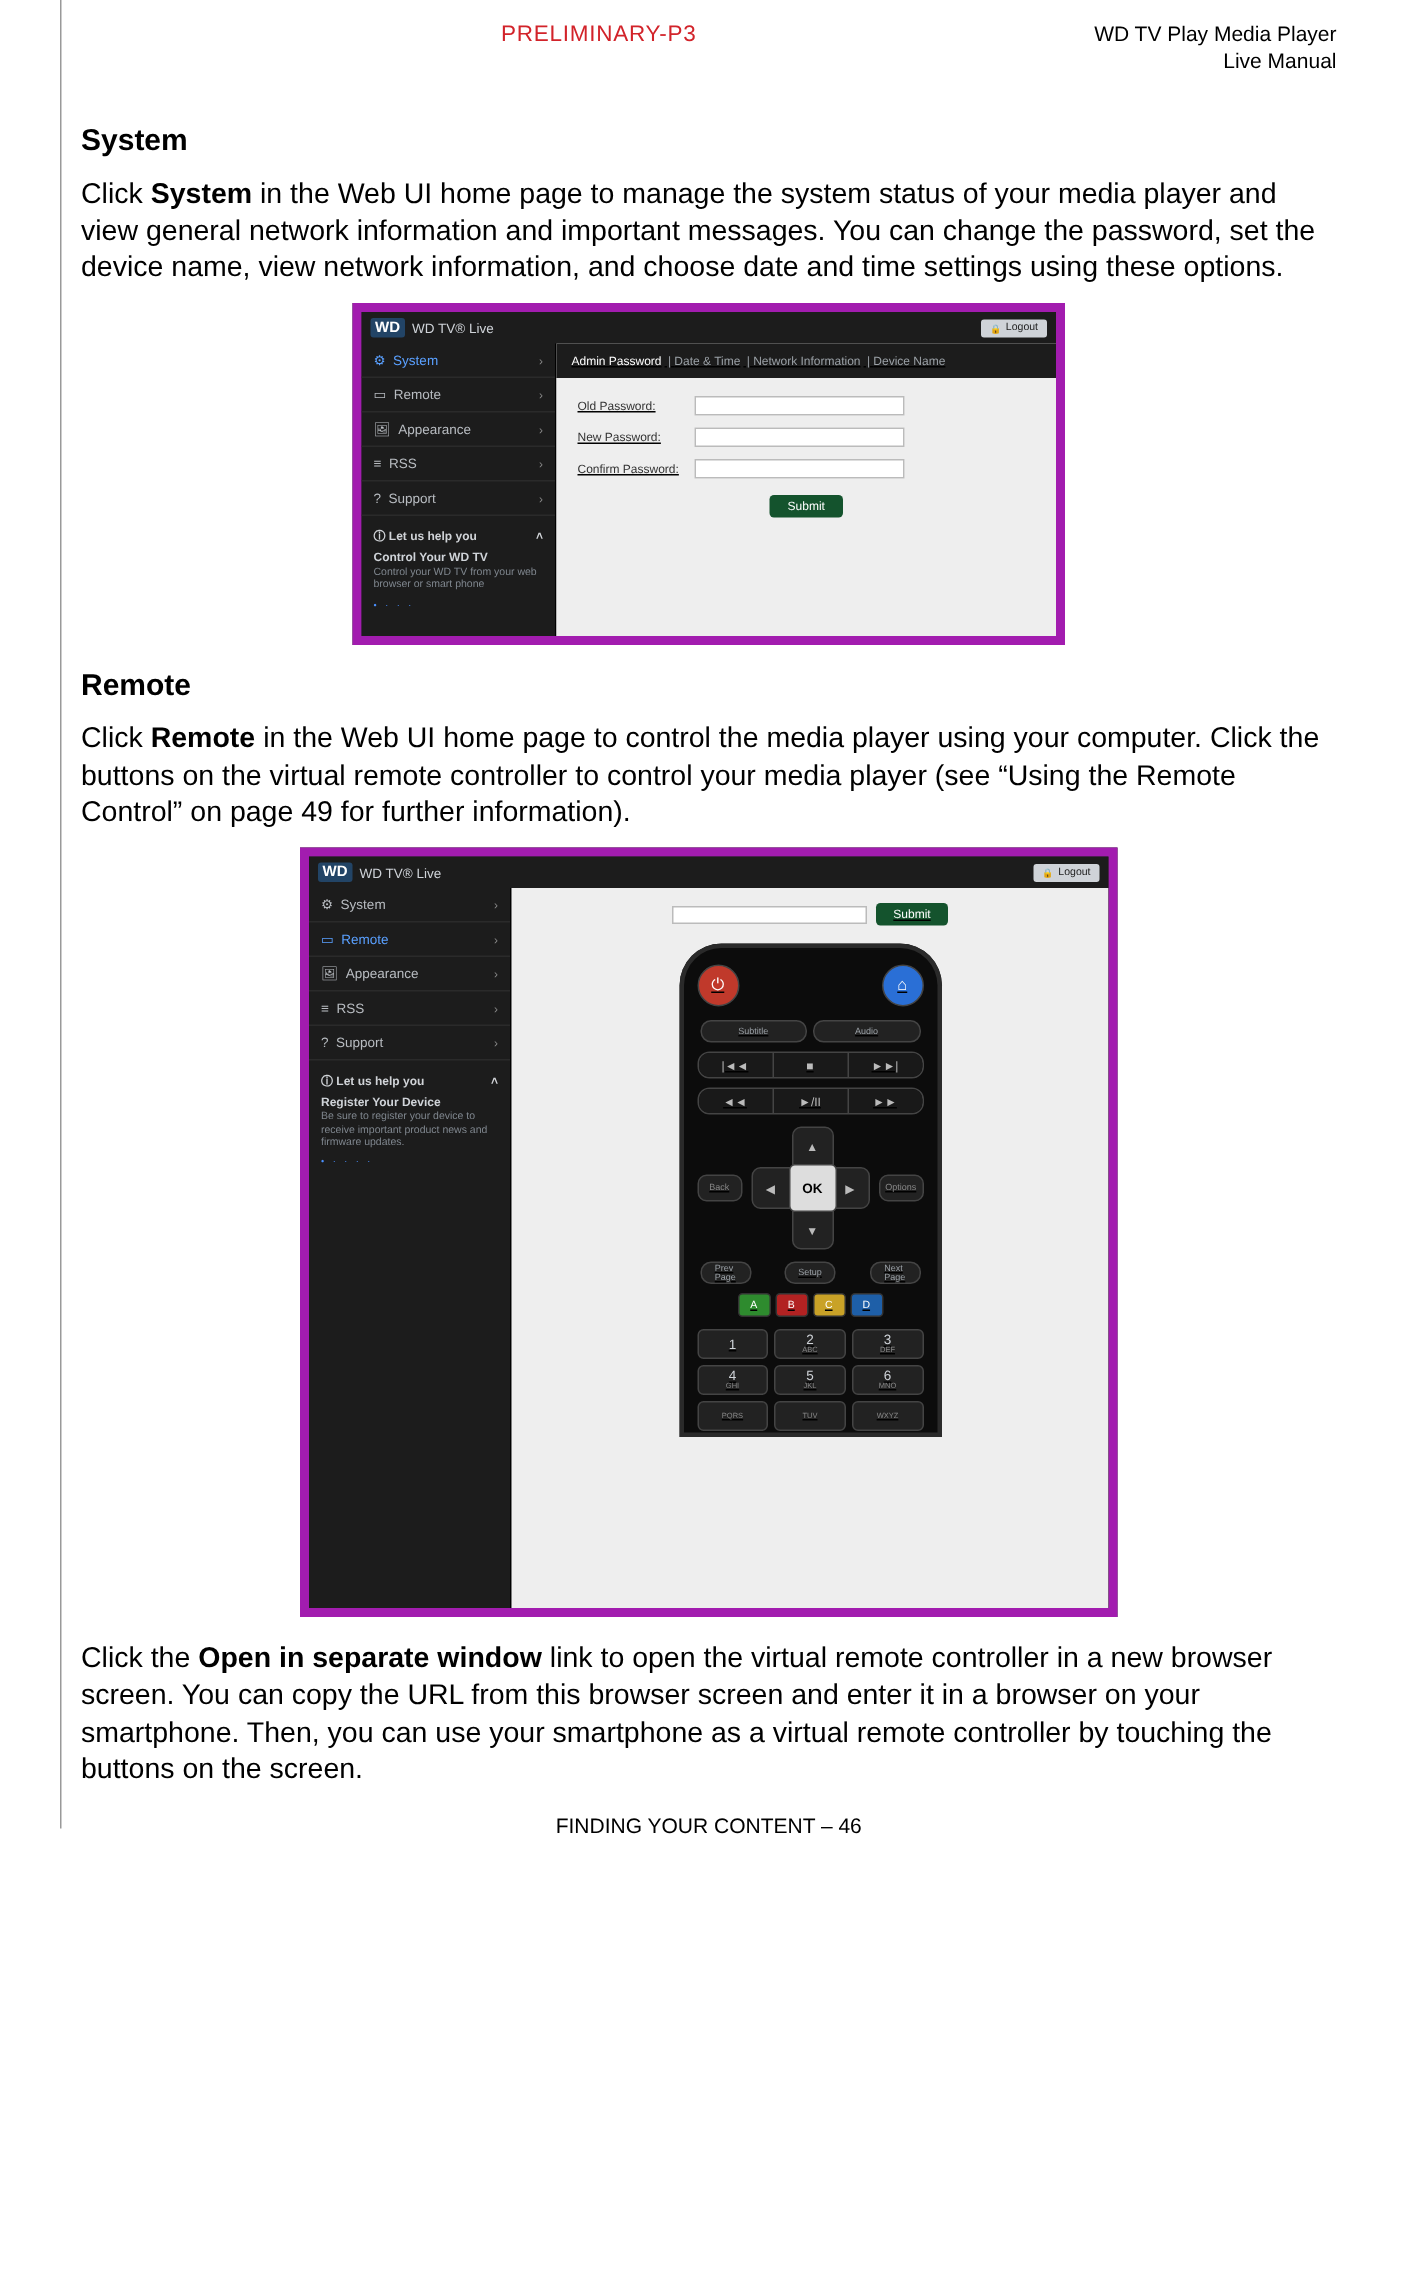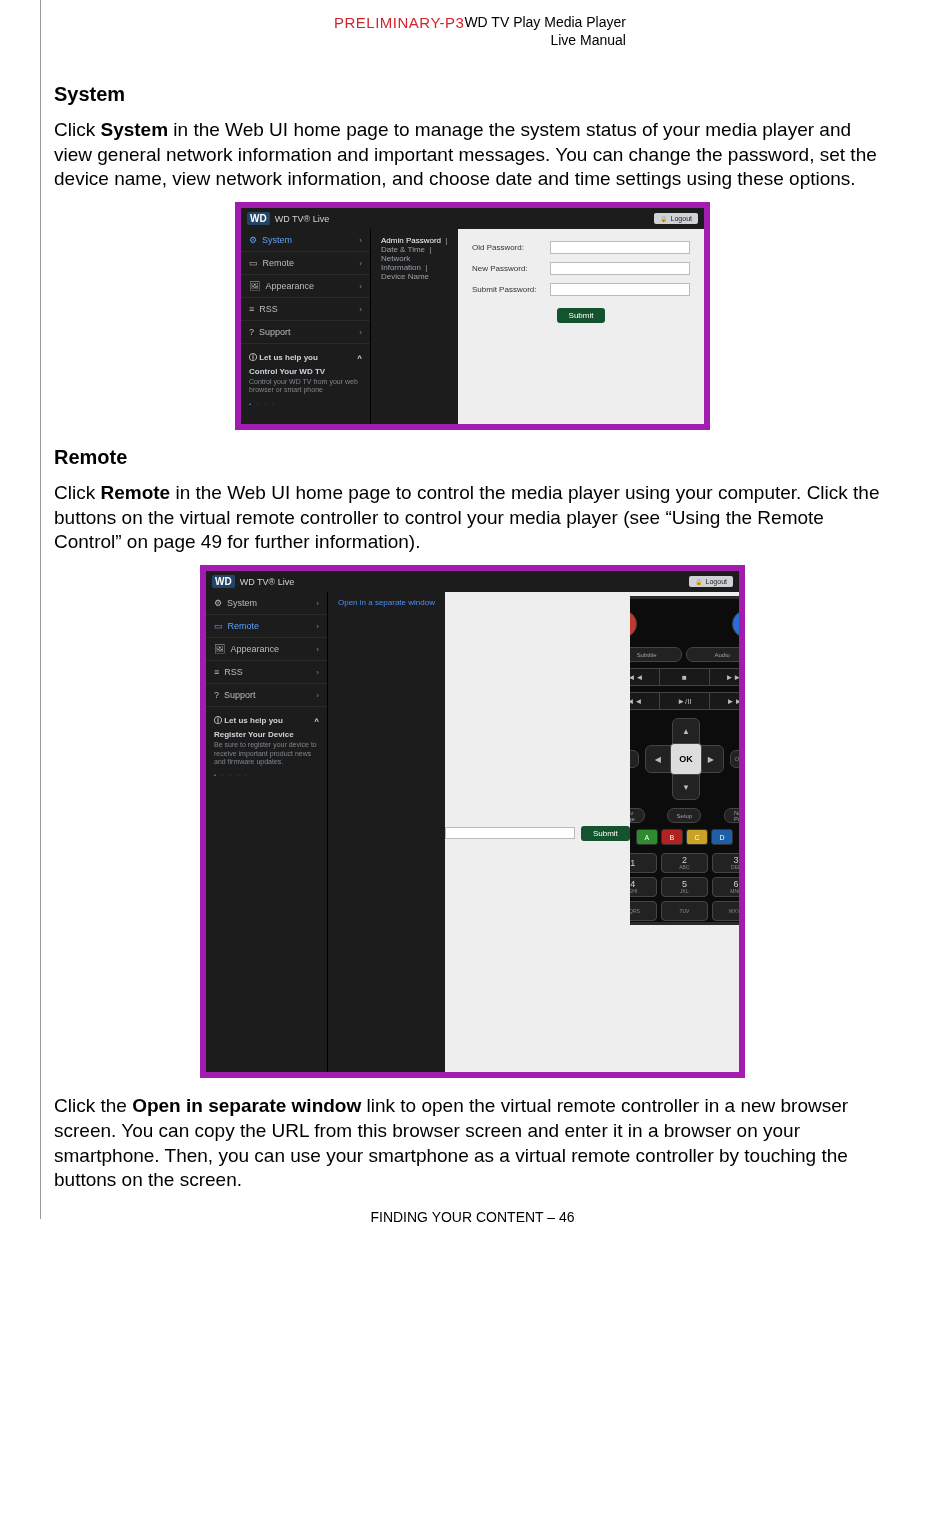--- a/index.html
+++ b/index.html
@@ -15,20 +15,21 @@
   .rule-left {
     position: absolute;
     left: 40px;
     top: 0;
     bottom: 36px;
     width: 1px;
     background: #999;
   }
   .top-row {
     display: flex;
+    justify-content: space-between;
     align-items: flex-start;
     margin-bottom: 34px;
   }
   .prelim {
     color: #d2232a;
     font-size: 15px;
     letter-spacing: 0.5px;
     margin-left: 280px;
   }
   .header-right {
@@ -118,21 +119,22 @@
   .side-help .t { font-weight: bold; margin-bottom: 4px; font-size: 8px; display:flex; align-items:center; justify-content: space-between;}
   .side-help .sub { color: #cfd3d8; font-size: 8px; margin: 3px 0 2px; font-weight: bold;}
   .side-help .desc { color: #7f868e; font-size: 7px; line-height: 1.2; }
   .dots { margin-top: 6px; font-size: 6px; color: #4a90ff; letter-spacing: 2px;}
 
   .main {
     flex: 1;
     background: #eeeeee;
     min-height: 195px;
     display: flex;
-    flex-direction: row;
+    flex-direction: column;
+    text-decoration: underline;
   }
   .tabbar {
     background: #1c1c1c;
     font-size: 8px;
     color: #9aa0a6;
     padding: 7px 10px;
   }
   .tabbar span { margin-right: 2px; }
   .tabbar .sel { color: #fff; }
   .form-area {
@@ -350,21 +352,21 @@
       <div class="form-area">
         <div class="frow">
             <label>Old Password:</label>
             <div class="inp"></div>
           </div>
         <div class="frow">
             <label>New Password:</label>
             <div class="inp"></div>
           </div>
         <div class="frow">
-            <label>Submit Password:</label>
+            <label>Confirm Password:</label>
             <div class="inp"></div>
           </div>
         <div class="submit-row"><span class="submit-btn">Submit</span></div>
       </div>
     </div>
   </div>
 </div>
 
 <h2 class="section-title">Remote</h2>
 <p class="body">
@@ -420,21 +422,20 @@
         <div class="t">
             <span>ⓘ  Let us help you</span>
             <span>˄</span>
           </div>
         <div class="sub">Register Your Device</div>
         <div class="desc">Be sure to register your device to receive important product news and firmware updates.</div>
         <div class="dots">• · · · ·</div>
       </div>
     </div>
     <div class="main">
-      <div class="open-bar">Open in a separate window</div>
       <div class="url-row">
         <div class="inp2"></div>
         <span class="submit-btn">Submit</span>
       </div>
       <div class="remote-wrap">
         <div class="remote">
           <div class="rrow">
             <div class="rbtn-round pwr">⏻</div>
             <div class="rbtn-round home">⌂</div>
           </div>

